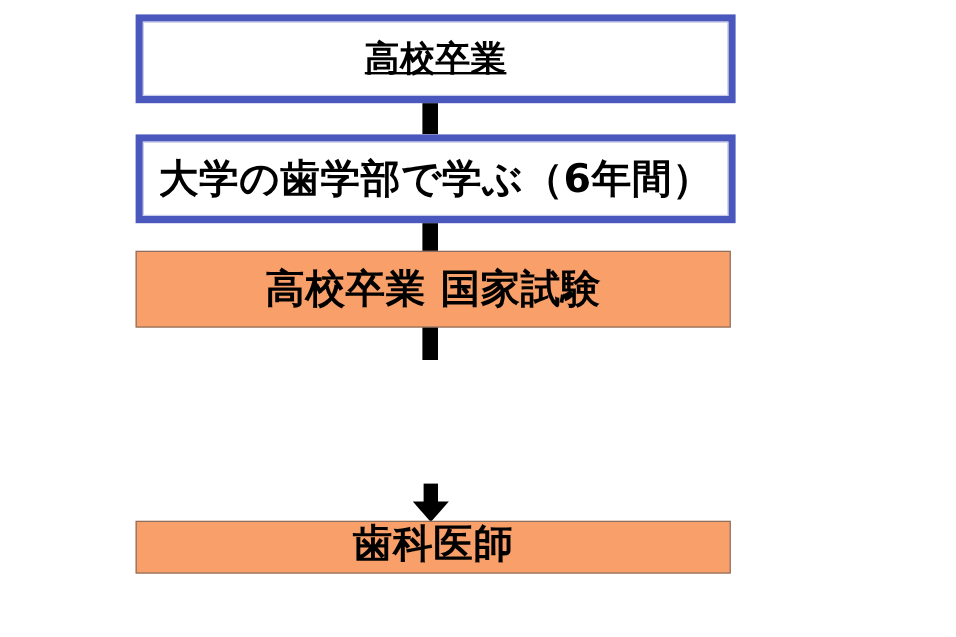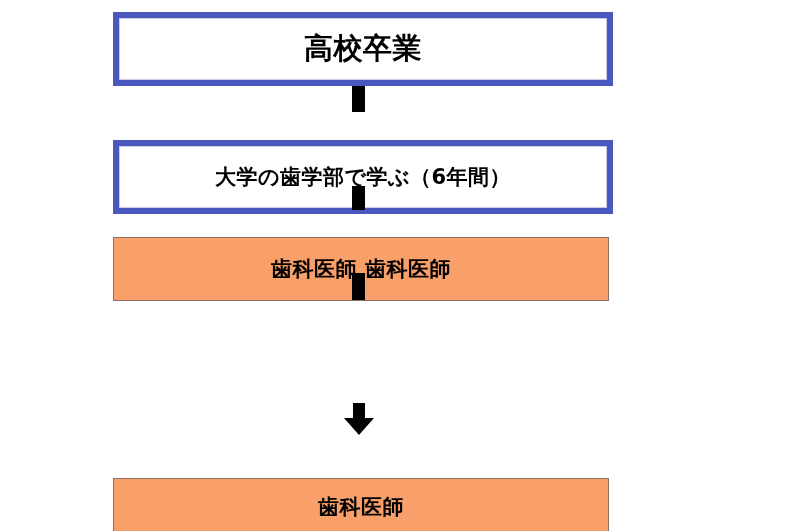--- a/index.html
+++ b/index.html
@@ -80,49 +80,49 @@
     border: 1px solid #8a7062;
   }
 
   .node-label {
     display: block;
     white-space: pre-line;
     font-weight: bold;
   }
 
   .size-lg  { font-size: 29px; letter-spacing: 0.5px; }
-  .size-md  { font-size: 21px; letter-spacing: 0.5px; margin-top: 28px; }
+  .size-md  { font-size: 33px; letter-spacing: 0.5px; }
   .size-sm  { font-size: 22px; letter-spacing: 0.3px; }
 </style>
 </head>
 <body>
 
 <div id="flowchart">
 
-  <div class="node blue size-lg" style="left:113px; top:12px; width:500px; height:74px;">
+  <div class="node blue size-lg" style="left:113px; top:12px; width:500px; height:74px;text-decoration:underline;">
     <span class="node-label">高校卒業</span>
   </div>
 
   <div class="connector" style="top:86px; height:26px;"></div>
 
   <div class="node blue size-md" style="left:113px; top:112px; width:500px; height:74px;">
     <span class="node-label">大学の歯学部で学ぶ（6年間）</span>
   </div>
 
   <div class="connector" style="top:186px; height:24px;"></div>
 
   <div class="node orange size-md" style="left:113px; top:209px; width:496px; height:64px;">
-    <span class="node-label">歯科医師 歯科医師</span>
+    <span class="node-label">高校卒業 国家試験</span>
   </div>
 
   <div class="connector" style="top:273px; height:27px;"></div>
 
 
   <div class="arrow-wrap" style="top:403px; height:31px;">
     <div class="arrow-shaft" style="height:16px;"></div>
     <div class="arrow-head" style="top:15px;"></div>
   </div>
 
-  <div class="node orange size-md" style="left:113px; top:450px; width:496px; height:58px;">
+  <div class="node orange size-md" style="left:113px; top:434px; width:496px; height:44px;font-family:Liberation Mono, monospace;">
     <span class="node-label">歯科医師</span>
   </div>
 
 </div>
 
 </body></html>

